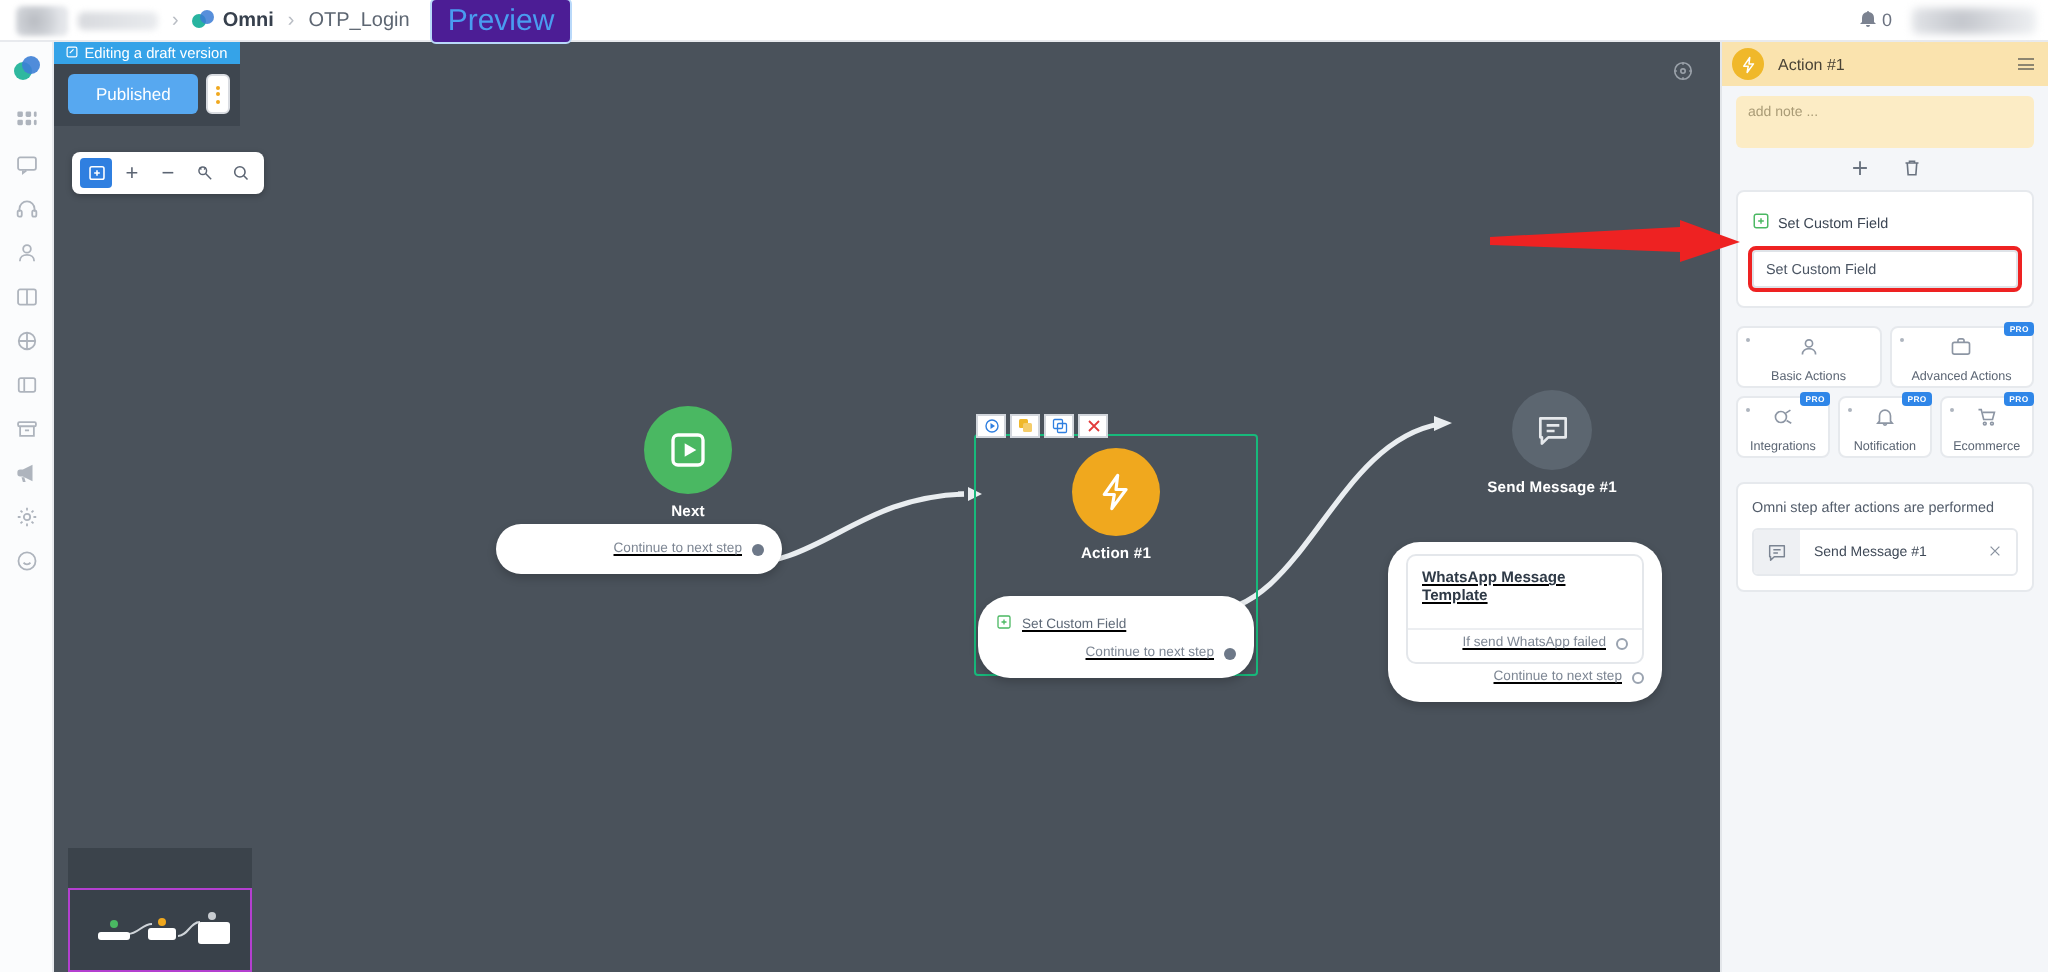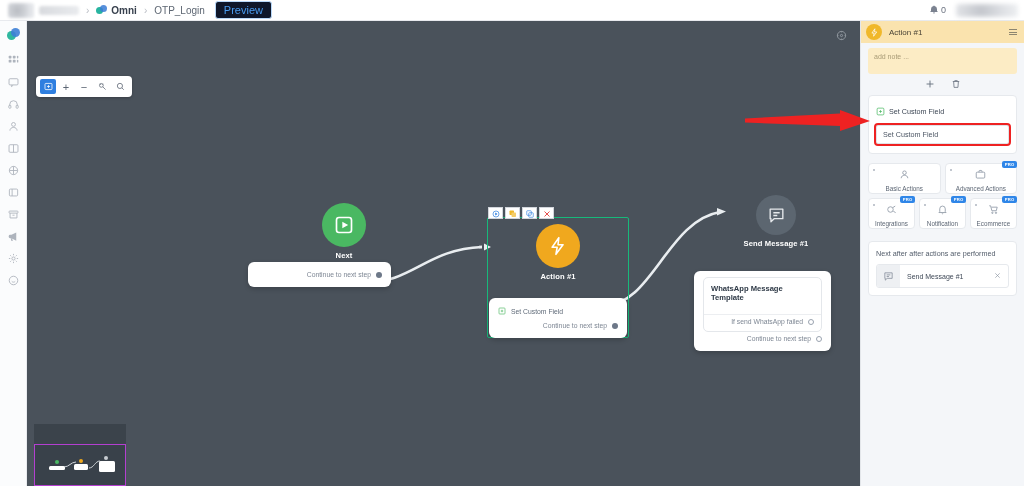--- a/index.html
+++ b/index.html
@@ -29,23 +29,23 @@
   .tb-sep { color: #b9bdc4; font-size: 10px; margin: 0 7px; }
   .tb-omni-dot {
     width: 11px; height: 11px; margin-right: 4px;
     position: relative;
   }
   .tb-omni-dot .d1 { position:absolute; left:0; top:2px; width:7px; height:7px; border-radius:50%; background:#28b4a0; }
   .tb-omni-dot .d2 { position:absolute; left:4px; top:0px; width:7px; height:7px; border-radius:50%; background:#3a7bd5; opacity:.85; }
   .tb-omni { font-size: 10px; font-weight: bold; color: #37404d; text-align: right; }
   .tb-flow { font-size: 10px; color: #5d6672; }
   .tb-preview {
-    margin-left: 10px; font-size: 11px; color: #4a9cf0;
+    margin-left: 10px; font-size: 15px; color: #4a9cf0;
     border: 1px solid #b9d9fa; border-radius: 3px; padding: 2px 8px;
-    background: #0f172a; cursor: pointer;
+    background: #4c1d95; cursor: pointer;
   }
   .tb-right { margin-left: auto; display: flex; align-items: center; padding-right: 6px; }
   .tb-bell { font-size: 9px; color: #7b8290; margin-right: 3px; }
   .tb-bell-count { font-size: 9px; color: #6b7280; margin-right: 10px; }
   .tb-user-blur {
     width: 62px; height: 13px; border-radius: 3px;
     background: radial-gradient(circle at 40% 50%, #c3c6cc 0%, #dfe1e5 60%, #eef0f2 100%);
     filter: blur(2.2px);
   }
 
@@ -123,22 +123,23 @@
   .node { position: absolute; }
   .node-circle {
     border-radius: 50%; display: flex; align-items: center; justify-content: center;
     margin: 0 auto; color: #fff;
   }
   .node-title {
     text-align: center; color: #fff; font-size: 7.6px; font-weight: bold;
     margin-top: 4px; letter-spacing: .1px;
   }
   .node-card {
-    background: #fff; border-radius: 6px; box-shadow: 0 2px 5px rgba(0,0,0,.2);
+    background: #fff; border-radius: 16px; box-shadow: 0 2px 5px rgba(0,0,0,.2);
     padding: 6px 9px;
+    text-decoration: underline;
   }
   .card-row {
     display: flex; align-items: center; justify-content: flex-end; gap: 5px;
     font-size: 6.8px; color: #7e8794; padding: 3px 0;
   }
   .card-row.left { justify-content: flex-start; color: #5f6a78; }
   .port { width: 6px; height: 6px; border-radius: 50%; background: #6d7888; flex: none; }
   .port.hollow { background: #fff; border: 1px solid #9aa3b0; }
 
   
@@ -484,20 +485,41 @@
           <span>If send WhatsApp failed</span>
           <span class="port hollow"></span>
         </div>
       </div>
       <div class="card-row">
         <span>Continue to next step</span>
         <span class="port hollow"></span>
       </div>
     </div>
 
+    <div class="draftbox">
+      <div class="draft-banner">
+        <span>
+          <svg width="6" height="6" viewBox="0 0 16 16" fill="none" stroke="#fff" stroke-width="1.6">
+              <rect x="1.5" y="1.5" width="13" height="13" rx="2"></rect>
+              <path d="M5 9.5l5-5"></path>
+            </svg>
+        </span>
+        <span>Editing a draft version</span>
+      </div>
+      <div class="draft-row">
+        <button class="btn-published">Published</button>
+        <div class="btn-kebab">
+          <span class="kebab-dots">
+              <i></i>
+              <i></i>
+              <i></i>
+            </span>
+        </div>
+      </div>
+    </div>
 
     <div class="zoombar">
       <div class="zb-btn active">
         <svg width="9" height="9" viewBox="0 0 16 16" fill="none" stroke="#fff" stroke-width="1.4">
             <rect x="1.8" y="2.5" width="12.4" height="11" rx="1.6"></rect>
             <path d="M5.5 8h5M8 5.5v5"></path>
           </svg>
       </div>
       <div class="zb-btn">+</div>
       <div class="zb-btn">−</div>
@@ -627,21 +649,21 @@
                 <path d="M1.8 2.6h2l1.8 7.2h6.4l1.4-5.2H5"></path>
                 <circle cx="6.4" cy="12.8" r="1"></circle>
                 <circle cx="11.6" cy="12.8" r="1"></circle>
               </svg>
           </span>
           <span class="tile-label">Ecommerce</span>
         </div>
       </div>
 
       <div class="nextstep">
-        <div class="ns-title">Next after after actions are performed</div>
+        <div class="ns-title">Omni step after actions are performed</div>
         <div class="ns-item">
           <span class="ns-ico">
             <svg width="11" height="11" viewBox="0 0 24 24" fill="none" stroke="currentColor" stroke-width="1.6" stroke-linejoin="round">
                 <path d="M4 4h16v12H9l-4 4v-4H4z"></path>
                 <path d="M8 8.5h8M8 12h5"></path>
               </svg>
           </span>
           <span class="ns-label">Send Message #1</span>
           <span class="ns-x">
             <svg width="7" height="7" viewBox="0 0 16 16" stroke="currentColor" stroke-width="1.5" fill="none">

